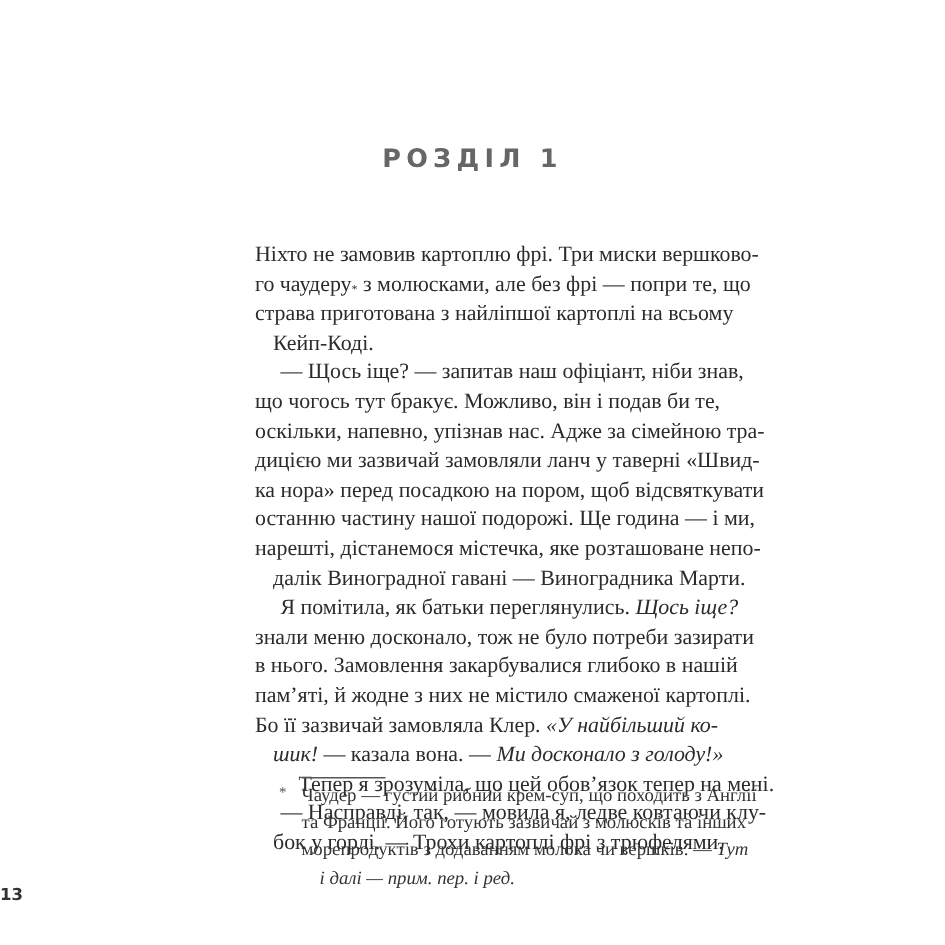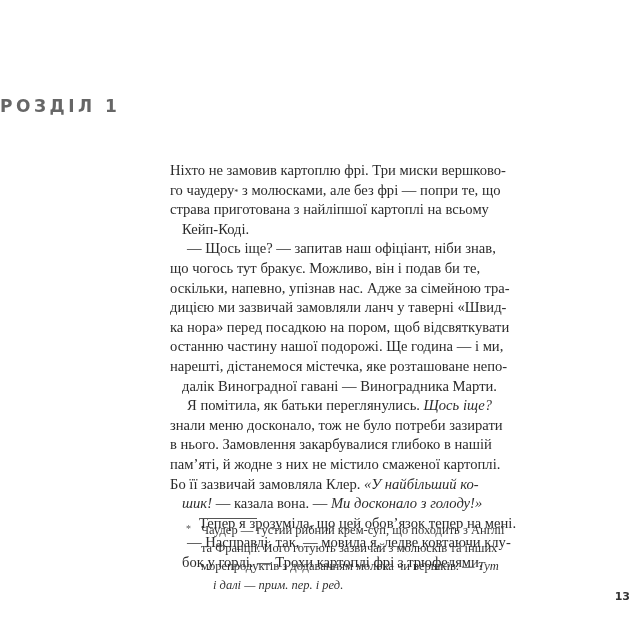--- a/index.html
+++ b/index.html
@@ -1,27 +1,27 @@
 <!DOCTYPE html>
 <html><head>
 <meta charset="utf-8">
 <style>
   html, body { margin:0; padding:0; background:#ffffff; }
   body { width:630px; height:630px; position:relative; overflow:hidden; font-family:"DejaVu Serif","Liberation Serif", serif; color:#2b2b2b; }
-  .chapter-title { position:absolute; top:96px; left:0; width:630px; font-family:"DejaVu Sans","Liberation Sans", sans-serif; font-weight:bold; font-size:17px; letter-spacing:3.5px; color:#666666; }
+  .chapter-title { position:absolute; top:96px; left:0; width:630px; text-align:center; font-family:"DejaVu Sans","Liberation Sans", sans-serif; font-weight:bold; font-size:17px; letter-spacing:3.5px; color:#666666; }
   .body-text { position:absolute; top:161px; left:170px; width:290px; font-family:"Liberation Serif","DejaVu Serif", serif; font-size:14.6px; line-height:19.6px; }
   .line { display:block; white-space:nowrap; text-align:justify; text-align-last:justify; height:19.6px; }
   .line.last { text-align-last:left;margin-left:12px; }
   .line.indent { padding-left:17px; }
   .it { font-style:italic; }
   .sup { font-size:8px; vertical-align:top; position:relative; top:2px; }
   .fn-rule { position:absolute; top:518px; left:201px; width:56px; height:1px; background:#555; }
   .footnote { position:absolute; top:521px; left:201px; width:260px; font-family:"Liberation Serif","DejaVu Serif", serif; font-size:12.5px; line-height:18.2px; color:#333; }
   .fn-mark { position:absolute; top:523px; left:186px; font-size:10px; color:#555; font-family:"Liberation Serif", serif; }
-  .page-number { position:absolute; top:590px; left:0; width:630px; text-align:right; font-family:"DejaVu Sans","Liberation Sans", sans-serif; font-weight:bold; font-size:11px; color:#333; }
+  .page-number { position:absolute; top:590px; left:0; width:630px; text-align:left; font-family:"DejaVu Sans","Liberation Sans", sans-serif; font-weight:bold; font-size:11px; color:#333; }
 </style>
 </head>
 <body>
 
 <div class="chapter-title">РОЗДІЛ 1</div>
 
 <div class="body-text">
   <span class="line">Ніхто не замовив картоплю фрі. Три миски вершково-</span>
   <span class="line"><span>го чаудеру</span><span class="sup">*</span><span> з молюсками, але без фрі — попри те, що</span></span>
   <span class="line">страва приготована з найліпшої картоплі на всьому</span>

